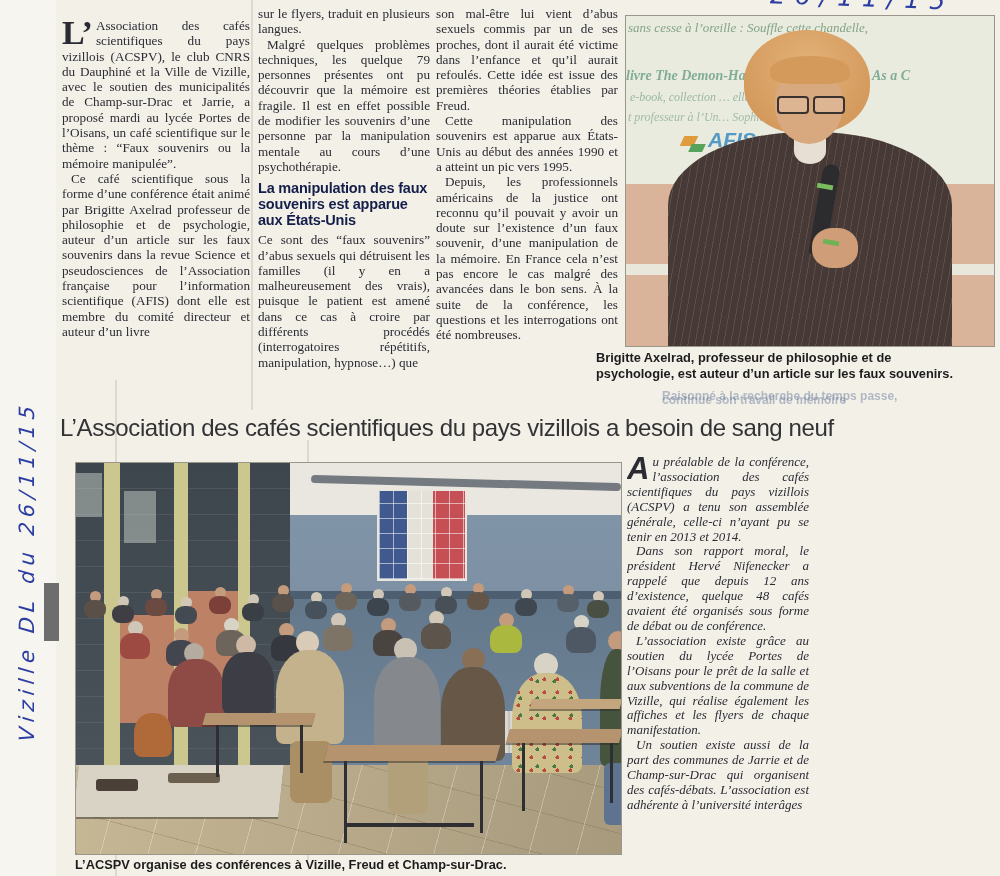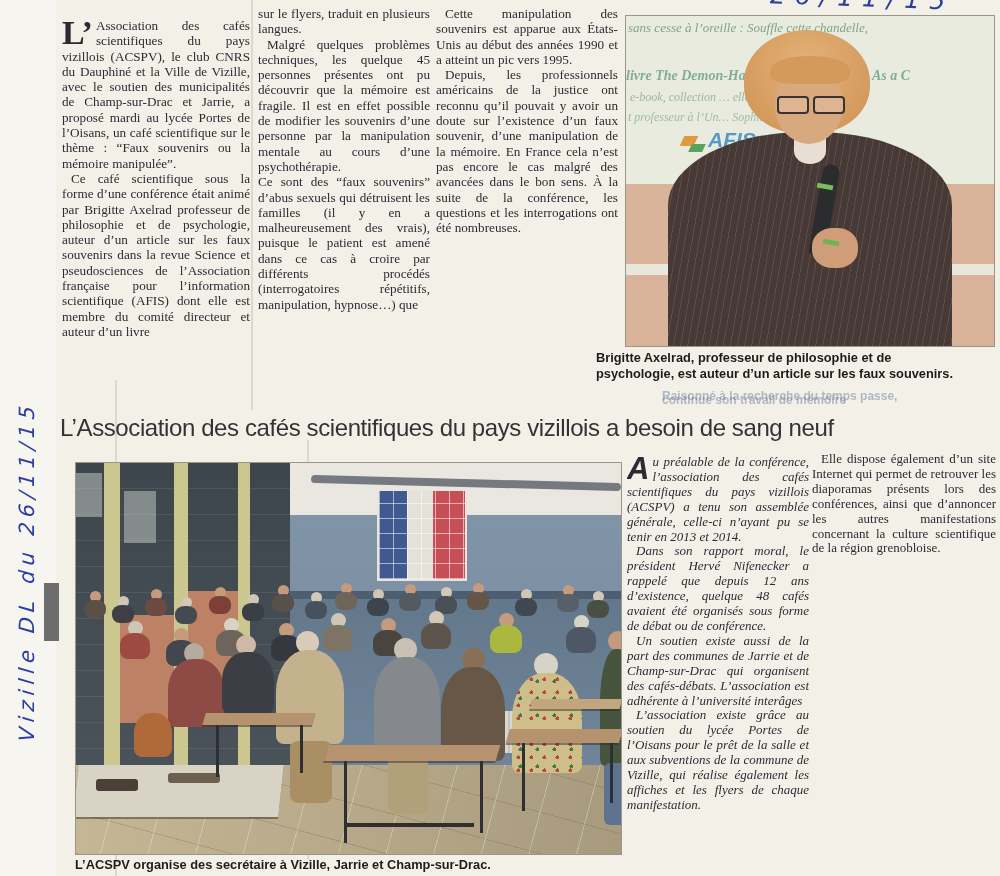--- a/index.html
+++ b/index.html
@@ -133,25 +133,27 @@
 <div class="abs margin-note">Vizille  DL du 26/11/15</div>
 <div class="abs corner-note">26/11/15</div>
 
 <div id="col1" class="abs col">
   <p class="dropcap">L’Association des cafés scientifiques du pays vizillois (ACSPV), le club CNRS du Dauphiné et la Ville de Vizille, avec le soutien des municipalités de Champ-sur-Drac et Jarrie, a proposé mardi au lycée Portes de l’Oisans, un café scientifique sur le thème : “Faux souvenirs ou la mémoire manipulée”.</p>
   <p class="ind">Ce café scientifique sous la forme d’une conférence était animé par Brigitte Axelrad professeur de philosophie et de psychologie, auteur d’un article sur les faux souvenirs dans la revue Science et pseudosciences de l’Association française pour l’information scientifique (AFIS) dont elle est membre du comité directeur et auteur d’un livre</p>
 </div>
 
 <div id="col2" class="abs col">
   <p>sur le flyers, traduit en plusieurs langues.</p>
-  <p class="ind">Malgré quelques problèmes techniques, les quelque 45 personnes présentes ont pu découvrir que la mémoire est fragile. Il est en effet possible de modifier les souvenirs d’une personne par la manipulation mentale au cours d’une psychothérapie.</p>
+  <p class="ind">Malgré quelques problèmes techniques, les quelque 79 personnes présentes ont pu découvrir que la mémoire est fragile. Il est en effet possible de modifier les souvenirs d’une personne par la manipulation mentale au cours d’une psychothérapie.</p>
+  <p class="subhead">La manipulation des faux souvenirs est apparue aux États-Unis</p>
   <p>Ce sont des “faux souvenirs” d’abus sexuels qui détruisent les familles (il y en a malheureusement des vrais), puisque le patient est amené dans ce cas à croire par différents procédés (interrogatoires répétitifs, manipulation, hypnose…) que</p>
 </div>
 
 <div id="col3" class="abs col">
+  <p>son mal-être lui vient d’abus sexuels commis par un de ses proches, dont il aurait été victime dans l’enfance et qu’il aurait refoulés. Cette idée est issue des premières théories établies par Freud.</p>
   <p class="ind">Cette manipulation des souvenirs est apparue aux États-Unis au début des années 1990 et a atteint un pic vers 1995.</p>
   <p class="ind">Depuis, les professionnels américains de la justice ont reconnu qu’il pouvait y avoir un doute sur l’existence d’un faux souvenir, d’une manipulation de la mémoire. En France cela n’est pas encore le cas malgré des avancées dans le bon sens. À la suite de la conférence, les questions et les interrogations ont été nombreuses.</p>
 </div>
 
 <div id="photo-top" class="abs photo">
   <div class="pt-screen"></div>
   <div class="slide-line" style="left:2px;top:4px;font-size:13px;color:rgba(110,150,115,.85);font-family:'Liberation Serif',serif;">sans cesse à l’oreille : Souffle cette chandelle,</div>
   <div class="slide-line" style="left:0px;top:52px;font-size:14px;font-weight:bold;color:rgba(60,130,100,.6);font-family:'Liberation Serif',serif;">livre The Demon-Haunted World: Science As a C</div>
   <div class="slide-line" style="left:4px;top:74px;font-size:12px;color:rgba(90,140,115,.55);font-family:'Liberation Serif',serif;">e-book, collection …  elle dans les ténèbres</div>
   <div class="slide-line" style="left:2px;top:94px;font-size:12px;color:rgba(90,140,115,.5);font-family:'Liberation Serif',serif;">t professeur à l’Un…   Sophia Antipolis</div>
@@ -278,24 +280,23 @@
   <div class="deskTop" style="left:250px;top:282px;width:172px;height:16px;"></div>
   <div class="leg" style="left:268px;top:298px;height:82px;"></div>
   <div class="leg" style="left:404px;top:298px;height:72px;"></div>
   <div class="leg" style="left:268px;top:360px;width:130px;height:4px;background:#2e2e33;"></div>
   <div class="deskTop" style="left:432px;top:266px;width:113px;height:14px;"></div>
   <div class="leg" style="left:446px;top:280px;height:68px;"></div>
   <div class="leg" style="left:534px;top:280px;height:60px;"></div>
   <div class="deskTop" style="left:455px;top:236px;width:90px;height:10px;background:#c3a67e;"></div>
 </div>
 
-<div id="caption-bottom" class="abs caption">L’ACSPV organise des secrétaire à Vizille, Jarrie et Champ-sur-Drac.</div>
+<div id="caption-bottom" class="abs caption">L’ACSPV organise des conférences à Vizille, Freud et Champ-sur-Drac.</div>
 
 <div id="bcol1" class="abs col bcol">
   <p class="dropcap-sans">Au préalable de la conférence, l’association des cafés scientifiques du pays vizillois (ACSPV) a tenu son assemblée générale, celle-ci n’ayant pu se tenir en 2013 et 2014.</p>
   <p class="ind">Dans son rapport moral, le président Hervé Nifenecker a rappelé que depuis 12 ans d’existence, quelque 48 cafés avaient été organisés sous forme de débat ou de conférence.</p>
+  <p class="ind">L’association existe grâce au soutien du lycée Portes de l’Oisans pour le prêt de la salle et aux subventions de la commune de Vizille, qui réalise également les affiches et les flyers de chaque manifestation.</p>
   <p class="ind">Un soutien existe aussi de la part des communes de Jarrie et de Champ-sur-Drac qui organisent des cafés-débats. L’association est adhérente à l’université interâges</p>
-  <p class="ind">L’association existe grâce au soutien du lycée Portes de l’Oisans pour le prêt de la salle et aux subventions de la commune de Vizille, qui réalise également les affiches et les flyers de chaque manifestation.</p>
 </div>
 
 <div id="bcol2" class="abs col bcol">
-  <p class="ind">Elle dispose également d’un site Internet qui permet de retrouver les diaporamas présents lors des conférences, ainsi que d’annoncer les autres manifestations concernant la culture scientifique de la région grenobloise.</p>
 </div>
 
 </body></html>

